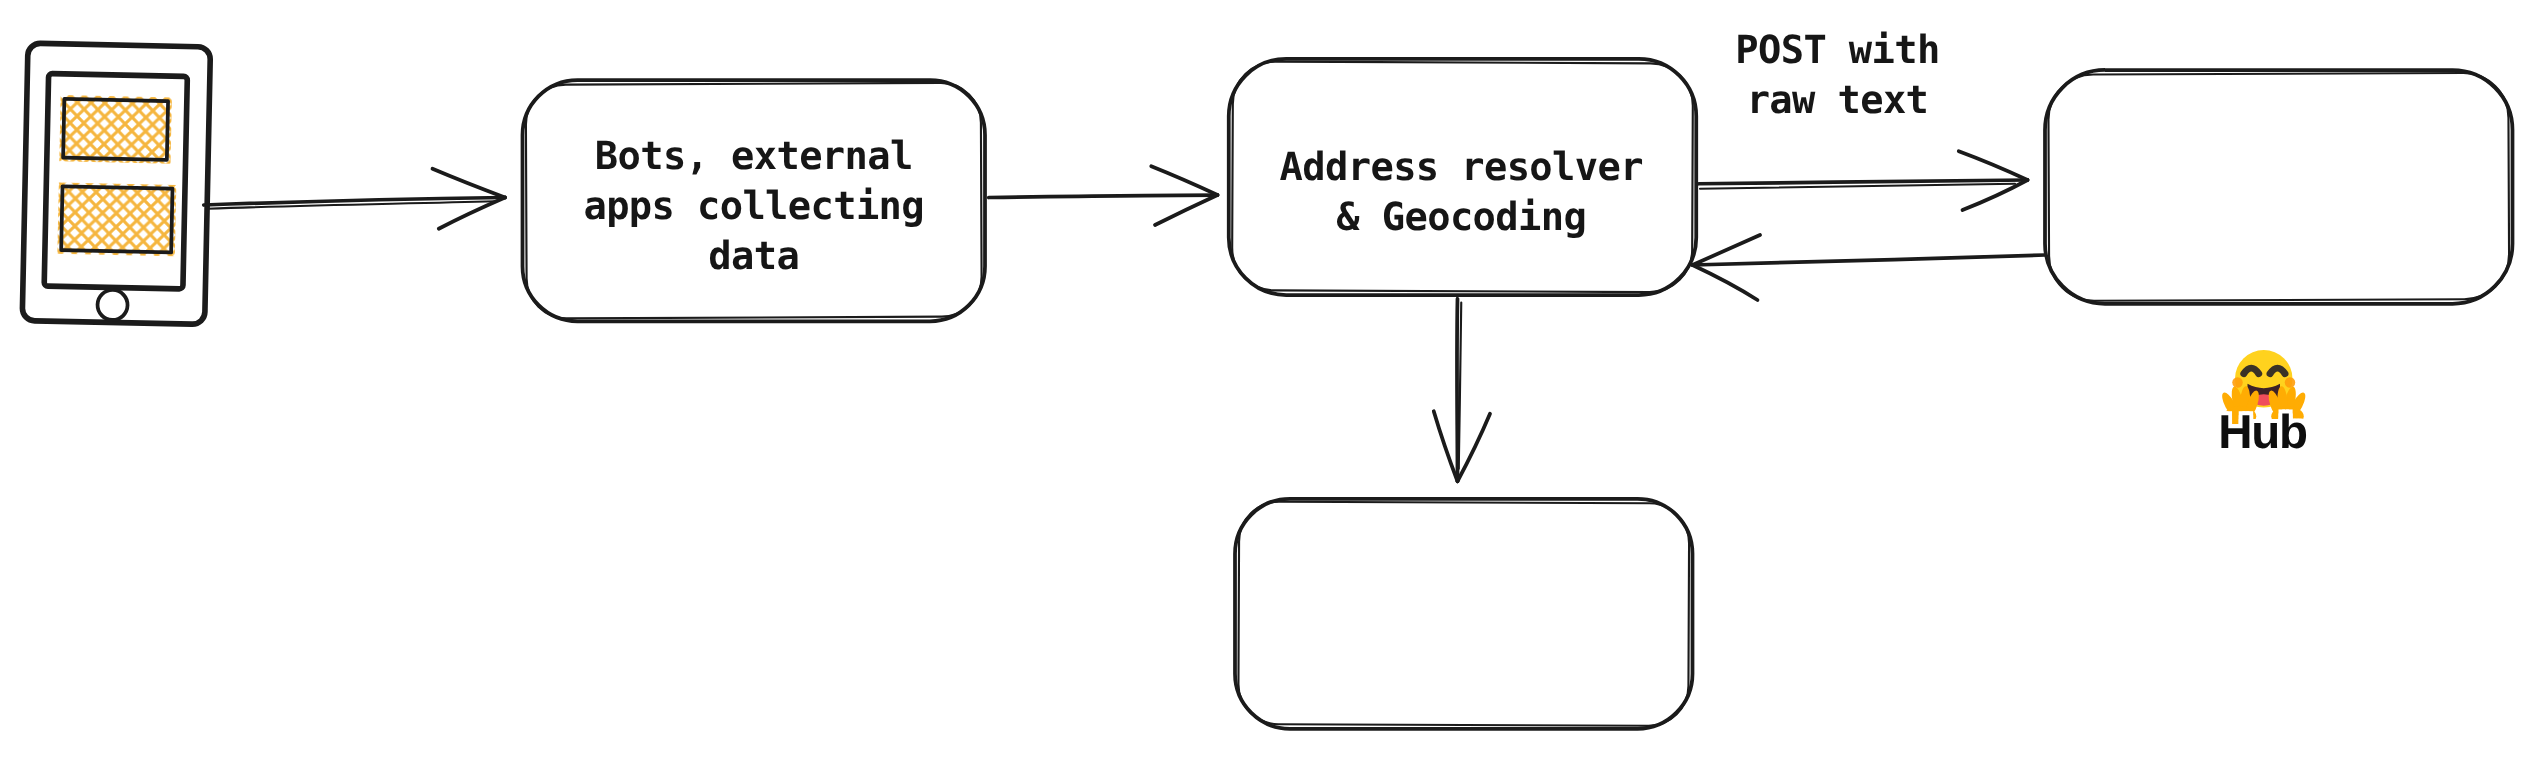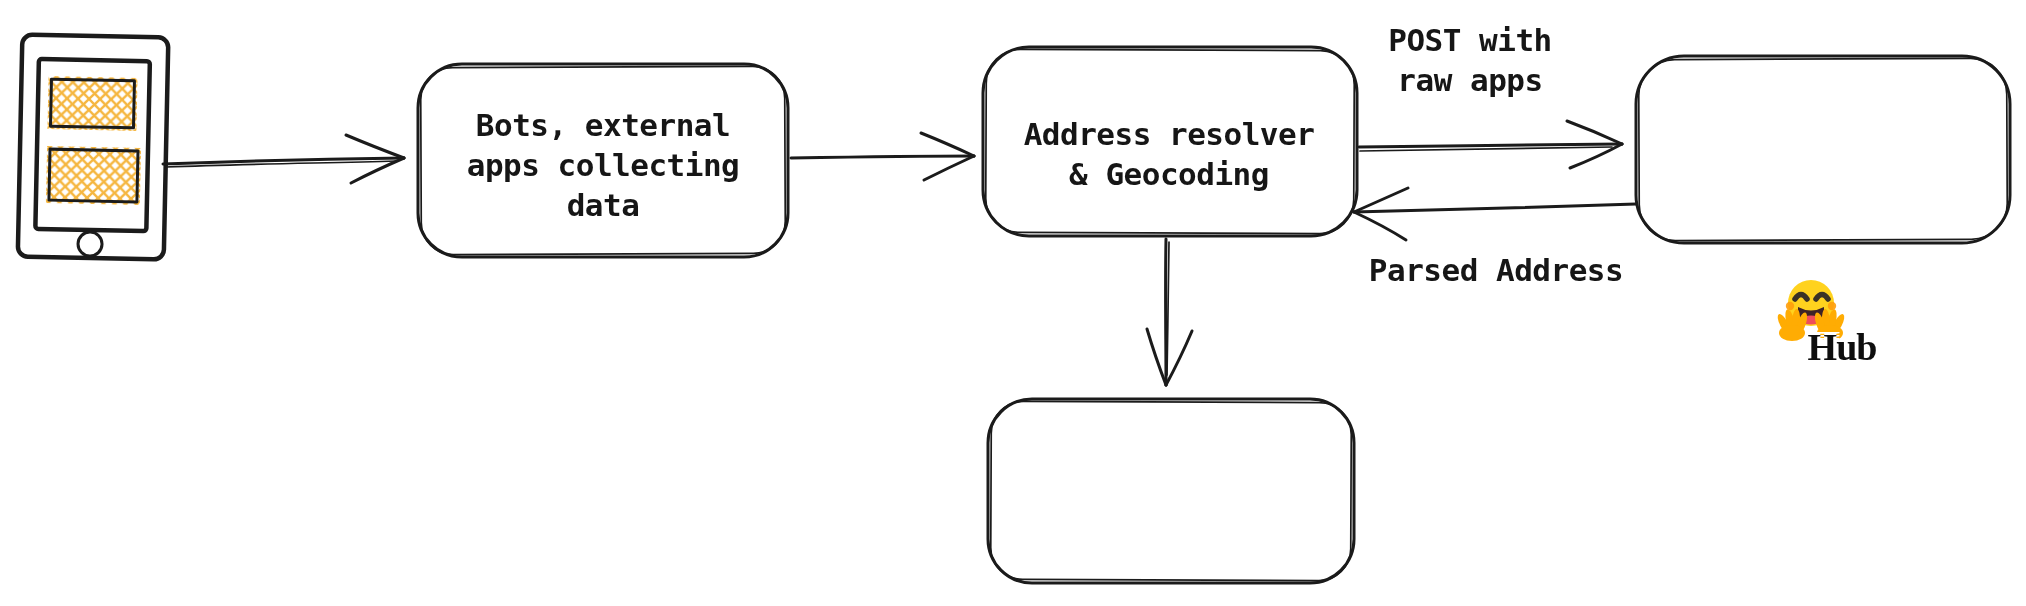--- a/index.html
+++ b/index.html
@@ -44,29 +44,28 @@
     text-align: center;
     font-weight: bold;
     font-size: 31px;
     line-height: 40px;
     color: #161616;
     letter-spacing: -0.5px;
   }
   .hub-text {
     position: absolute;
     transform: translate(-50%, -50%);
-    font-family: Liberation Serif, serif;
+    font-family: Liberation Sans, sans-serif;
     font-weight: bold;
     font-size: 38px;
     letter-spacing: -1px;
     color: #0e0e0e;
     text-shadow:
       -3px -3px 0 #fff, 3px -3px 0 #fff, -3px 3px 0 #fff, 3px 3px 0 #fff,
       0 -3px 0 #fff, 0 3px 0 #fff, -3px 0 0 #fff, 3px 0 0 #fff;
-    margin-left: 32px;
   }
 </style>
 </head>
 <body>
 
 <div id="canvas">
 
   <svg id="scene" width="2026" height="606" viewBox="0 0 2026 606">
     <defs>
       <pattern id="hatch" width="11" height="11" patternUnits="userSpaceOnUse">
@@ -170,19 +169,18 @@
   <div class="label" style="left:1169px; top:154px;">Address resolver
 &amp; Geocoding</div>
 
   <div class="label" style="left:603px; top:165px;">Bots, external
 apps collecting
 data</div>
 
 
 
   <div class="label" style="left:1470px; top:60px;">POST with
-raw apps</div>
+raw text</div>
 
-  <div class="label" style="left:1496px; top:270px;">Parsed Address</div>
 
   <div class="hub-text" style="left:1810px; top:347px;">Hub</div>
 
 </div>
 
 </body></html>

